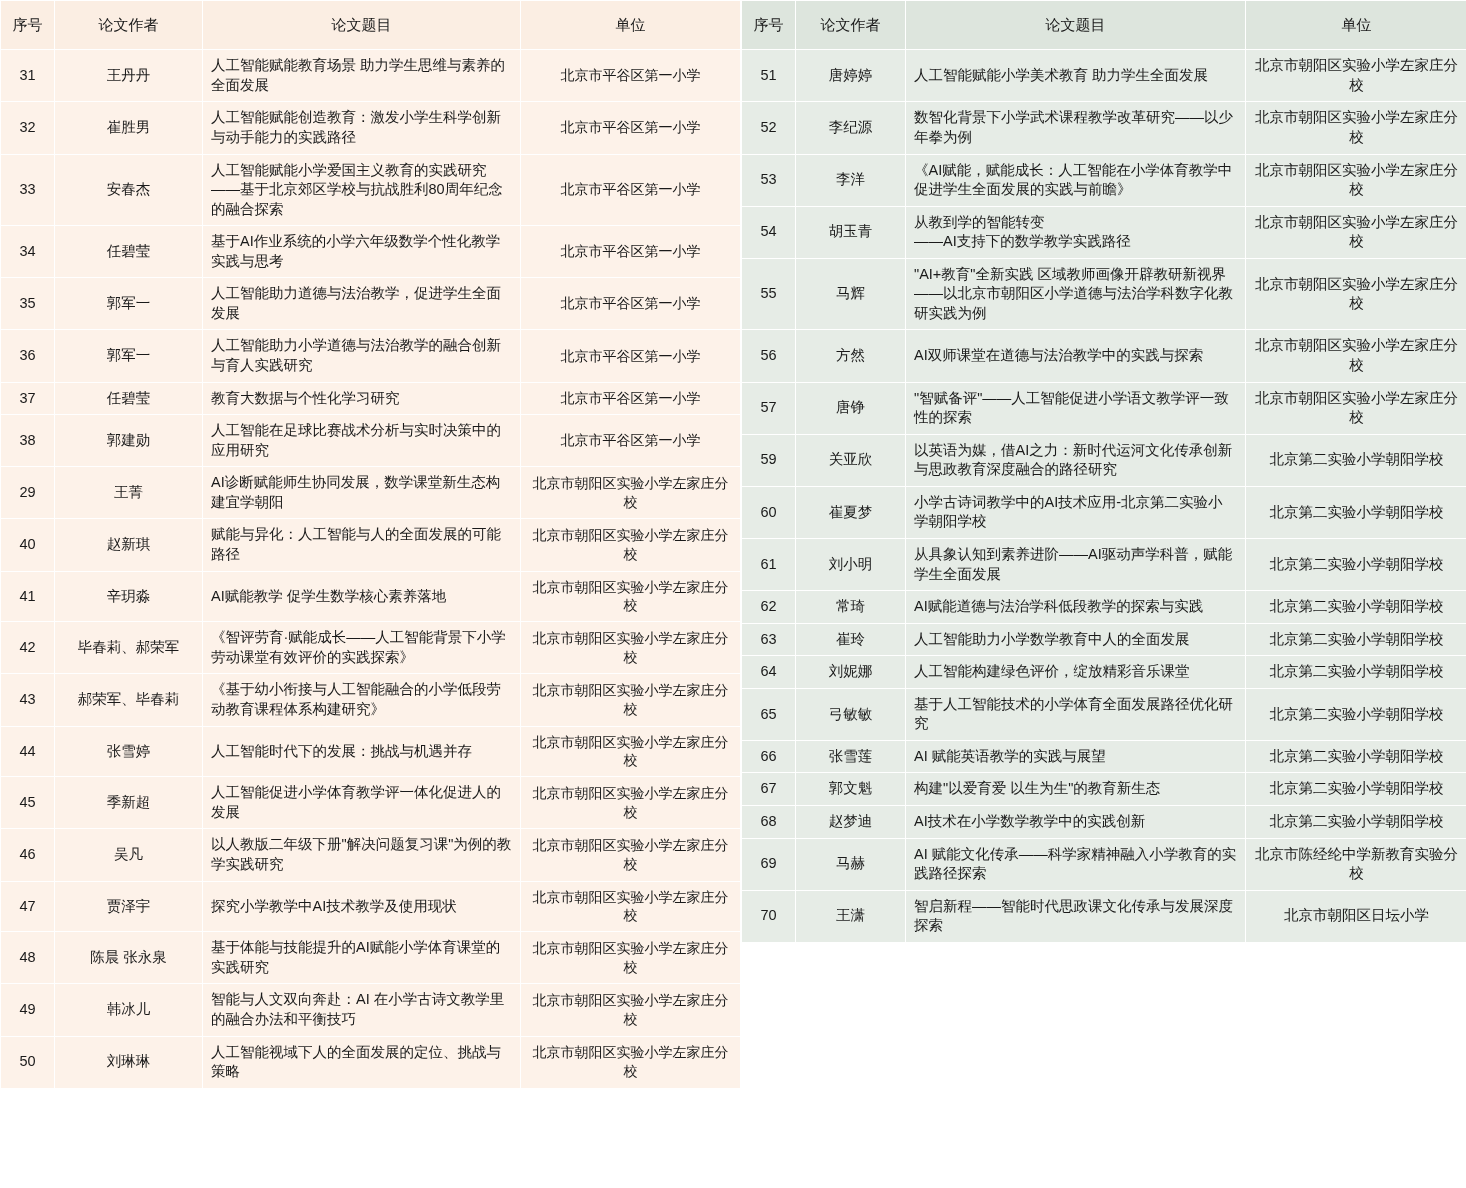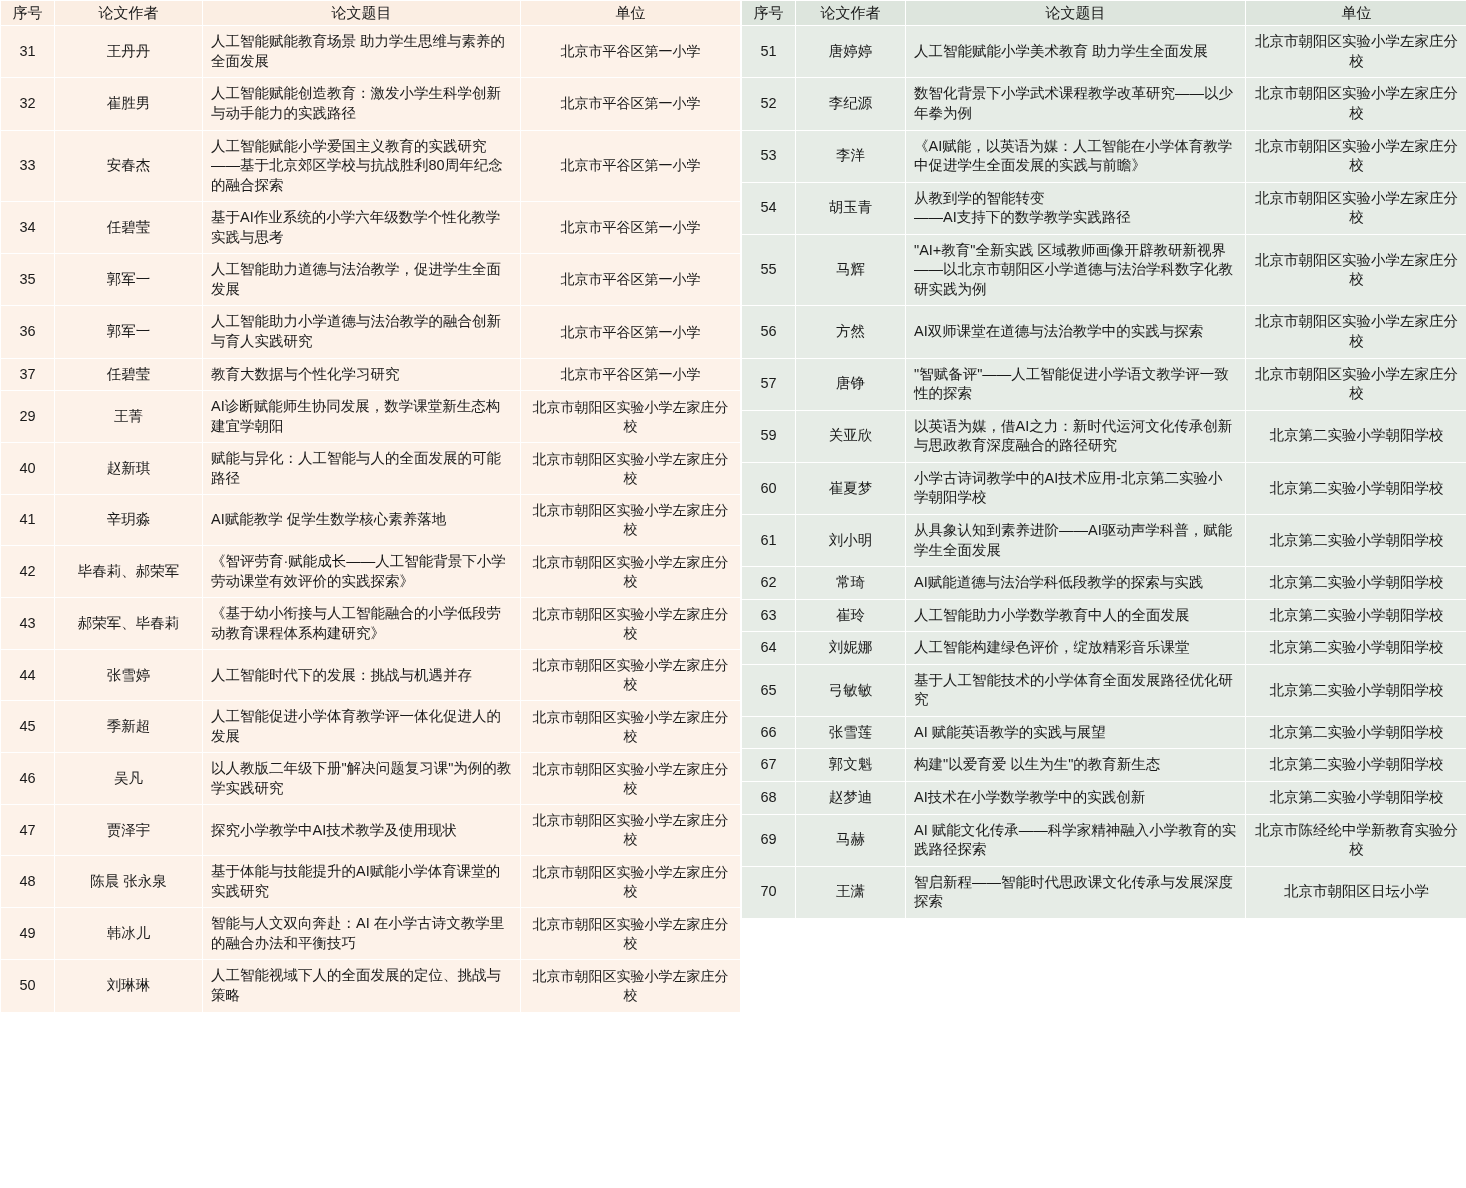--- a/index.html
+++ b/index.html
@@ -38,21 +38,21 @@
   table.left col.c-unit  { width: 220px; }
   
   table.right col.c-idx   { width: 54px; }
   table.right col.c-auth  { width: 110px; }
   table.right col.c-title { width: 340px; }
   table.right col.c-unit  { width: 222px; }
 
   thead th {
     text-align: center;
     font-size: 15px;
-    padding: 2px 6px;
+    padding: 14px 6px;
   }
   table.left thead th { background: #fbeee3; }
   table.right thead th { background: #dde5dd; }
 
   table.left tbody td { background: #fdf2e9; }
   table.right tbody td { background: #e6ece6; }
 
   td.idx { text-align: center; }
   td.auth { text-align: center; }
   td.title { text-align: left; }
@@ -116,20 +116,26 @@
           <td class="title" style="white-space: pre-line;">人工智能助力小学道德与法治教学的融合创新与育人实践研究</td>
           <td class="unit left-unit">北京市平谷区第一小学</td>
         </tr>
         <tr>
           <td class="idx">37</td>
           <td class="auth">任碧莹</td>
           <td class="title" style="white-space: pre-line;">教育大数据与个性化学习研究</td>
           <td class="unit left-unit">北京市平谷区第一小学</td>
         </tr>
         <tr>
+          <td class="idx">38</td>
+          <td class="auth">郭建勋</td>
+          <td class="title" style="white-space: pre-line;">人工智能在足球比赛战术分析与实时决策中的应用研究</td>
+          <td class="unit left-unit">北京市平谷区第一小学</td>
+        </tr>
+        <tr>
           <td class="idx">29</td>
           <td class="auth">王菁</td>
           <td class="title" style="white-space: pre-line;">AI诊断赋能师生协同发展，数学课堂新生态构建宜学朝阳</td>
           <td class="unit left-unit">北京市朝阳区实验小学左家庄分校</td>
         </tr>
         <tr>
           <td class="idx">40</td>
           <td class="auth">赵新琪</td>
           <td class="title" style="white-space: pre-line;">赋能与异化：人工智能与人的全面发展的可能路径</td>
           <td class="unit left-unit">北京市朝阳区实验小学左家庄分校</td>
@@ -221,21 +227,21 @@
         </tr>
         <tr>
           <td class="idx">52</td>
           <td class="auth">李纪源</td>
           <td class="title" style="white-space: pre-line;">数智化背景下小学武术课程教学改革研究——以少年拳为例</td>
           <td class="unit right-unit">北京市朝阳区实验小学左家庄分校</td>
         </tr>
         <tr>
           <td class="idx">53</td>
           <td class="auth">李洋</td>
-          <td class="title" style="white-space: pre-line;">《AI赋能，以英语为媒：人工智能在小学体育教学中促进学生全面发展的实践与前瞻》</td>
+          <td class="title" style="white-space: pre-line;">《AI赋能，赋能成长：人工智能在小学体育教学中促进学生全面发展的实践与前瞻》</td>
           <td class="unit right-unit">北京市朝阳区实验小学左家庄分校</td>
         </tr>
         <tr>
           <td class="idx">54</td>
           <td class="auth">胡玉青</td>
           <td class="title" style="white-space: pre-line;">从教到学的智能转变
 ——AI支持下的数学教学实践路径</td>
           <td class="unit right-unit">北京市朝阳区实验小学左家庄分校</td>
         </tr>
         <tr>

